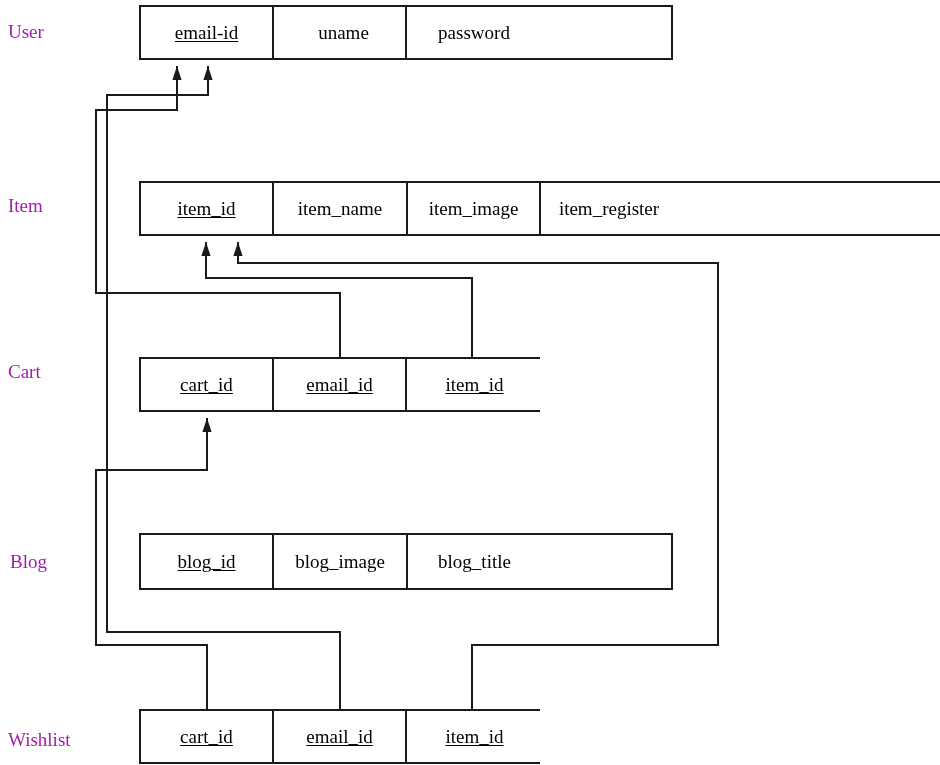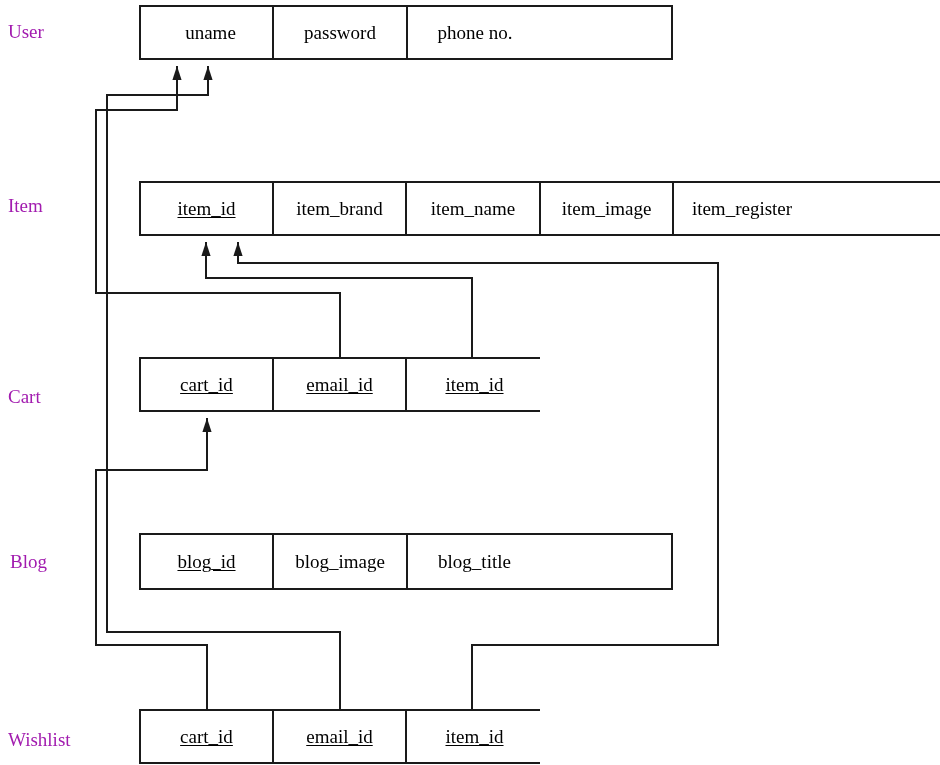--- a/index.html
+++ b/index.html
@@ -91,49 +91,46 @@
       </g>
       <g>
         <polyline points="207,709 207,645 96,645 96,470 207,470 207,418" fill="none" stroke="#1a1a1a" stroke-width="2" stroke-linejoin="miter" stroke-linecap="butt"></polyline>
         <polygon points="207,418 211.6,432 202.4,432" fill="#1a1a1a"></polygon>
       </g>
     </svg>
 
   <div id="entities-root">
       <div class="entity-label" style="left: 8px; top: 22px;">User</div>
       <div class="entity-table" style="left: 139px; top: 5px; width: 534px; height: 55px;">
+        <div class="attr-cell key" style="width: 133px; flex: 0 0 133px;">
+          <span class="attr-text">email-id</span>
+        </div>
         <div class="attr-cell" style="width: 133px; flex: 0 0 133px; padding-left: 8px;">
           <span class="attr-text">uname</span>
         </div>
         <div class="attr-cell" style="width: 134px; flex: 0 0 134px;">
           <span class="attr-text">password</span>
         </div>
-        <div class="attr-cell" style="width: 134px; flex: 0 0 134px;">
-          <span class="attr-text">phone no.</span>
-        </div>
       </div>
       <div class="entity-label" style="left: 8px; top: 196px;">Item</div>
       <div class="entity-table" style="left: 139px; top: 181px; width: 803px; height: 55px;">
         <div class="attr-cell key" style="width: 133px; flex: 0 0 133px;">
           <span class="attr-text">item_id</span>
-        </div>
-        <div class="attr-cell" style="width: 133px; flex: 0 0 133px;">
-          <span class="attr-text">item_brand</span>
         </div>
         <div class="attr-cell" style="width: 134px; flex: 0 0 134px;">
           <span class="attr-text">item_name</span>
         </div>
         <div class="attr-cell" style="width: 133px; flex: 0 0 133px;">
           <span class="attr-text">item_image</span>
         </div>
         <div class="attr-cell" style="width: 136px; flex: 0 0 136px;">
           <span class="attr-text">item_register</span>
         </div>
       </div>
-      <div class="entity-label" style="left: 8px; top: 387px;">Cart</div>
+      <div class="entity-label" style="left: 8px; top: 362px;">Cart</div>
       <div class="entity-table" style="left: 139px; top: 357px; width: 401px; height: 55px;">
         <div class="attr-cell key" style="width: 133px; flex: 0 0 133px;">
           <span class="attr-text">cart_id</span>
         </div>
         <div class="attr-cell key" style="width: 133px; flex: 0 0 133px;">
           <span class="attr-text">email_id</span>
         </div>
         <div class="attr-cell key" style="width: 135px; flex: 0 0 135px;">
           <span class="attr-text">item_id</span>
         </div>

